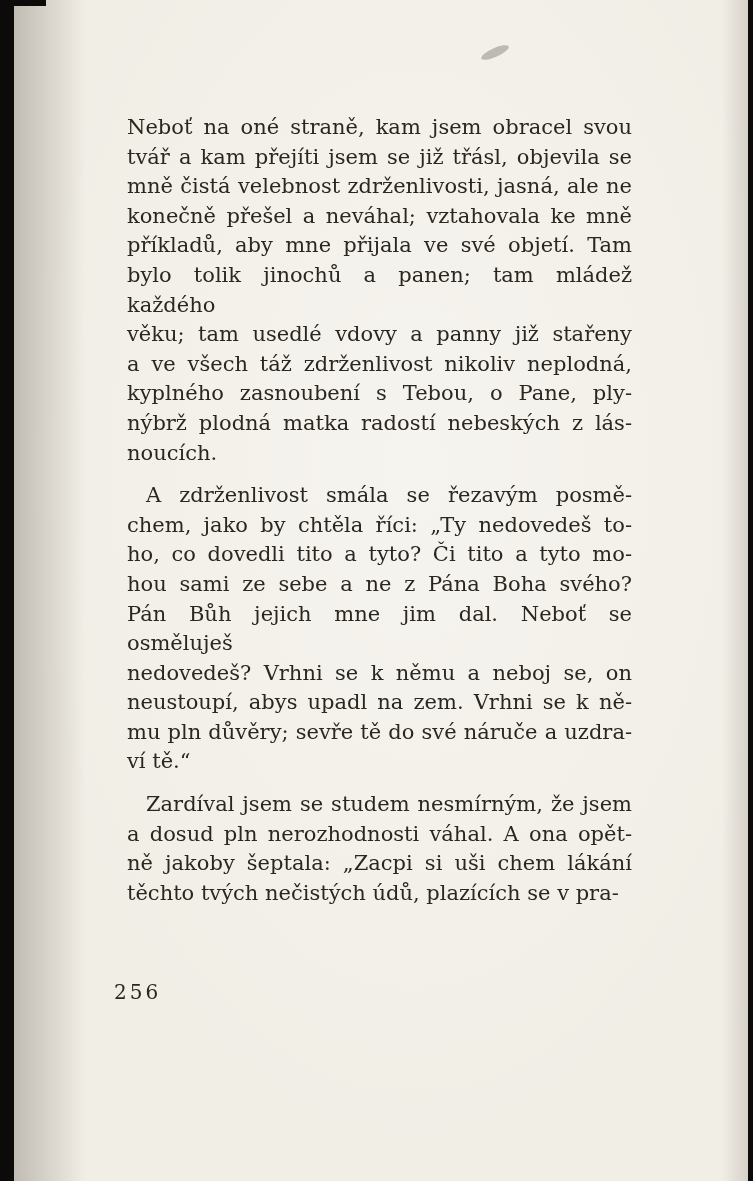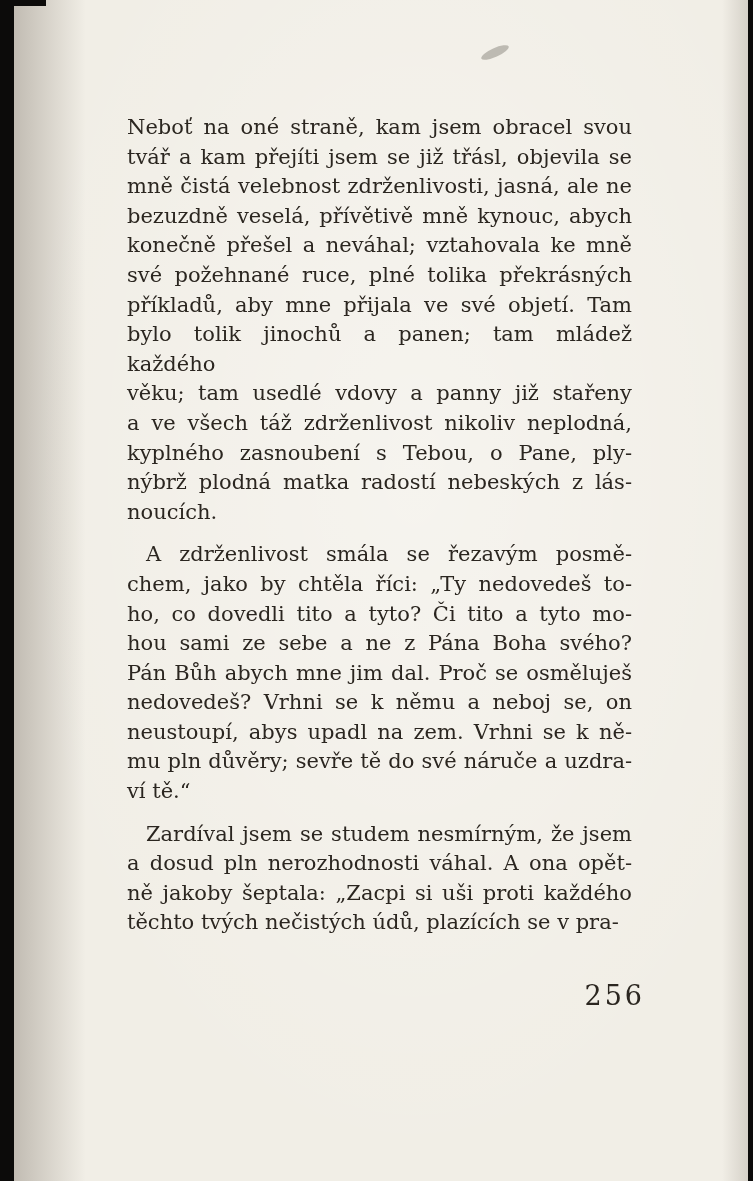--- a/index.html
+++ b/index.html
@@ -82,22 +82,22 @@
   }
   .line.last {
     text-align-last: left;
     -moz-text-align-last: left;
   }
   .page-number {
     position: absolute;
     left: 114px;
     top: 980px;
     width: 531px;
-    text-align: right;
-    font-size: 27px;
+    text-align: left;
+    font-size: 20px;
     letter-spacing: 3px;
     color: #2b2620;
   }
 </style>
 </head>
 <body>
 
 <div class="scan">
   <div class="gutter-shadow"></div>
   <div class="right-shadow"></div>
@@ -105,44 +105,42 @@
   <div class="edge-right"></div>
   <div class="top-sliver"></div>
   <div class="smudge"></div>
 
   <div class="text-block">
 
   <div class="paragraph">
         <div class="line">Neboť na oné straně, kam jsem obracel svou</div>
         <div class="line">tvář a kam přejíti jsem se již třásl, objevila se</div>
         <div class="line">mně čistá velebnost zdrženlivosti, jasná, ale ne</div>
-        <div class="line">bezuzdně veselá, přívětivě mně kynouc, abych</div>
         <div class="line">konečně přešel a neváhal; vztahovala ke mně</div>
-        <div class="line">své požehnané ruce, plné tolika překrásných</div>
         <div class="line">příkladů, aby mne přijala ve své objetí. Tam</div>
         <div class="line">bylo tolik jinochů a panen; tam mládež každého</div>
         <div class="line">věku; tam usedlé vdovy a panny již stařeny</div>
         <div class="line">a ve všech táž zdrženlivost nikoliv neplodná,</div>
         <div class="line">kyplného zasnoubení s Tebou, o Pane, ply-</div>
         <div class="line">nýbrž plodná matka radostí nebeských z lás-</div>
         <div class="line last">noucích.</div>
       </div>
       <div class="paragraph indent">
         <div class="line">A zdrženlivost smála se řezavým posmě-</div>
         <div class="line">chem, jako by chtěla říci: „Ty nedovedeš to-</div>
         <div class="line">ho, co dovedli tito a tyto? Či tito a tyto mo-</div>
         <div class="line">hou sami ze sebe a ne z Pána Boha svého?</div>
-        <div class="line">Pán Bůh abych mne jim dal. Proč se osměluješ</div>
+        <div class="line">Pán Bůh jejich mne jim dal. Neboť se osměluješ</div>
         <div class="line">nedovedeš? Vrhni se k němu a neboj se, on</div>
         <div class="line">neustoupí, abys upadl na zem. Vrhni se k ně-</div>
         <div class="line">mu pln důvěry; sevře tě do své náruče a uzdra-</div>
         <div class="line last">ví tě.“</div>
       </div>
       <div class="paragraph indent">
         <div class="line">Zardíval jsem se studem nesmírným, že jsem</div>
         <div class="line">a dosud pln nerozhodnosti váhal. A ona opět-</div>
-        <div class="line">ně jakoby šeptala: „Zacpi si uši proti každého</div>
+        <div class="line">ně jakoby šeptala: „Zacpi si uši chem lákání</div>
         <div class="line last">těchto tvých nečistých údů, plazících se v pra-</div>
       </div>
     </div>
 
   <div class="page-number">256</div>
 </div>
 
 </body></html>

